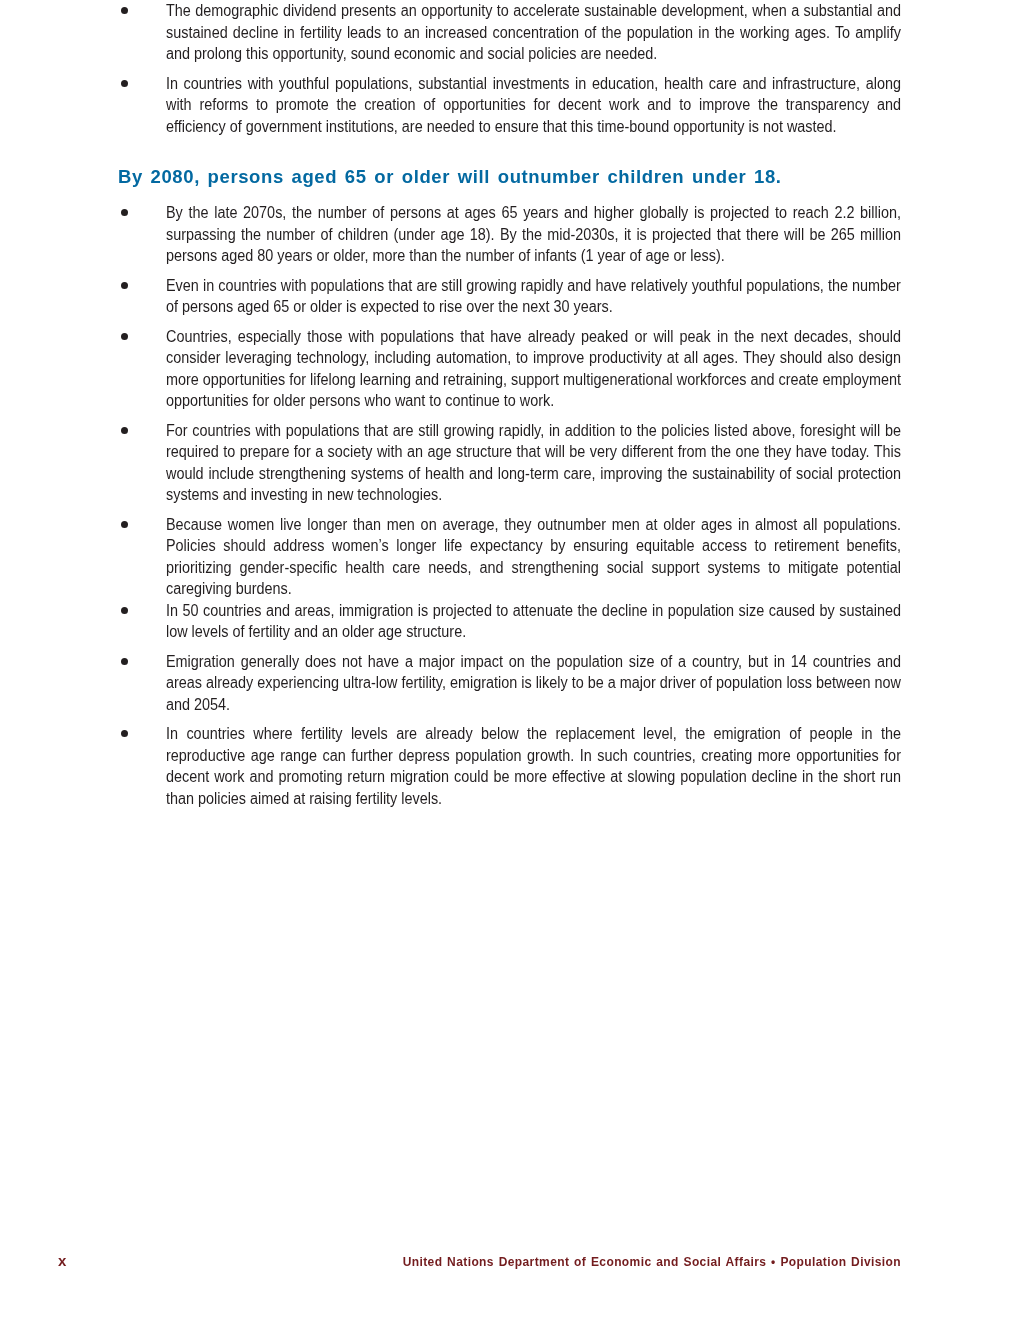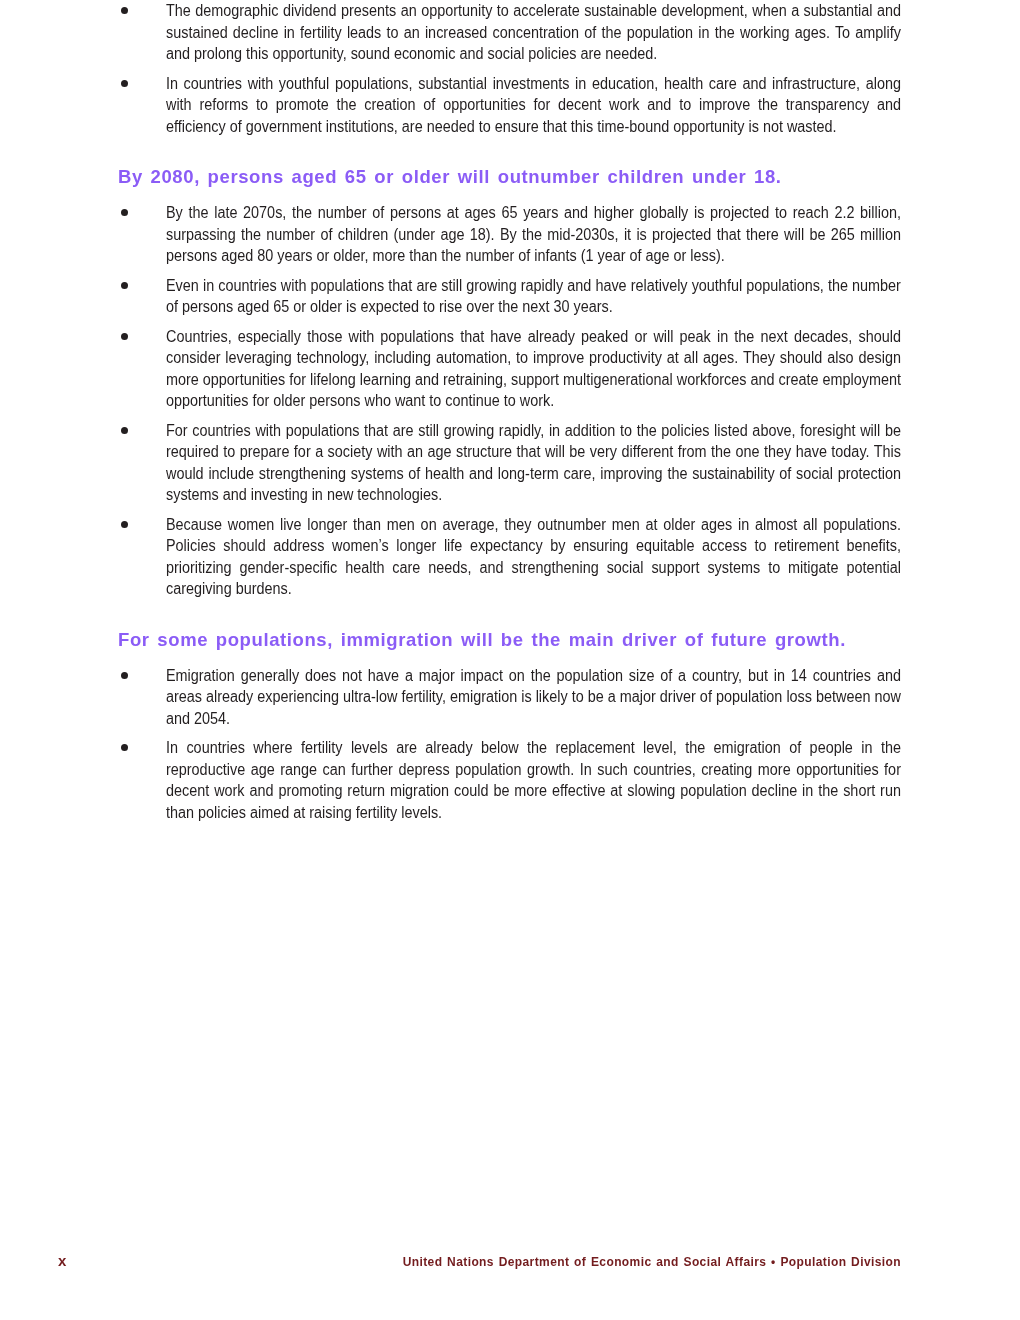--- a/index.html
+++ b/index.html
@@ -60,21 +60,21 @@
     color: #231f20;
     letter-spacing: 0px;
   }
   h2.section-heading {
     margin: 28px 0 13px 0;
     font-size: 18.5px;
     line-height: 24px;
     font-weight: 700;
     letter-spacing: 0.6px;
     word-spacing: 2px;
-    color: #8b5cf6;
+    color: #0369a1;
     white-space: nowrap;
   }
   .footer {
     position: absolute;
     left: 58px;
     right: 119px;
     top: 1252px;
     display: flex;
     justify-content: space-between;
     align-items: baseline;
@@ -127,23 +127,26 @@
       <li>
         <span class="bullet-dot"></span>
         <span class="btext">For countries with populations that are still growing rapidly, in addition to the policies listed above, foresight will be required to prepare for a society with an age structure that will be very different from the one they have today. This would include strengthening systems of health and long-term care, improving the sustainability of social protection systems and investing in new technologies.</span>
       </li>
       <li>
         <span class="bullet-dot"></span>
         <span class="btext">Because women live longer than men on average, they outnumber men at older ages in almost all populations. Policies should address women’s longer life expectancy by ensuring equitable access to retirement benefits, prioritizing gender-specific health care needs, and strengthening social support systems to mitigate potential caregiving burdens.</span>
       </li>
     </ul>
 
-    <h2 class="section-heading">For some populations, immigration will be the main driver of future growth.</h2>
 
     <ul class="bullets">
+      <li>
+        <span class="bullet-dot"></span>
+        <span class="btext">In 50 countries and areas, immigration is projected to attenuate the decline in population size caused by sustained low levels of fertility and an older age structure.</span>
+      </li>
       <li>
         <span class="bullet-dot"></span>
         <span class="btext">Emigration generally does not have a major impact on the population size of a country, but in 14 countries and areas already experiencing ultra-low fertility, emigration is likely to be a major driver of population loss between now and 2054.</span>
       </li>
       <li>
         <span class="bullet-dot"></span>
         <span class="btext">In countries where fertility levels are already below the replacement level, the emigration of people in the reproductive age range can further depress population growth. In such countries, creating more opportunities for decent work and promoting return migration could be more effective at slowing population decline in the short run than policies aimed at raising fertility levels.</span>
       </li>
     </ul>
 

